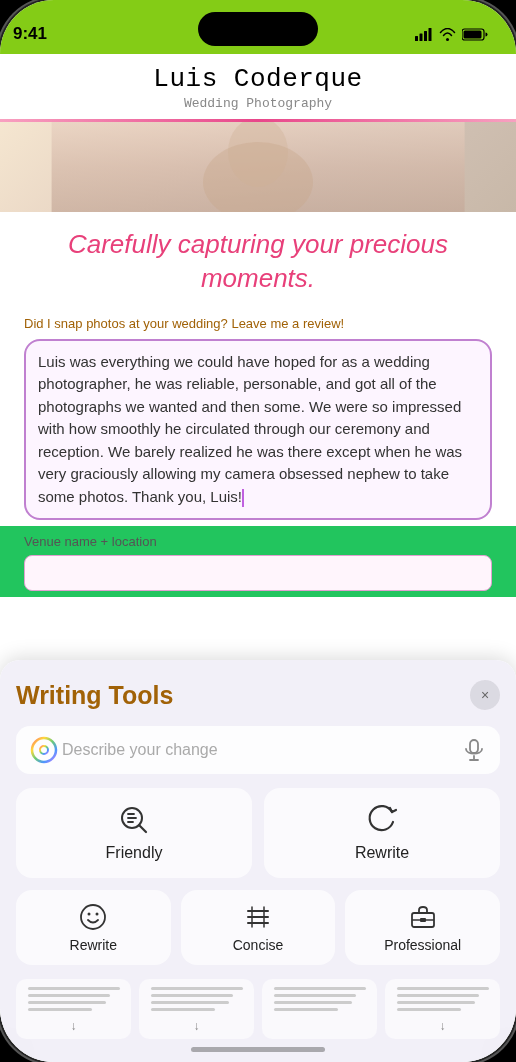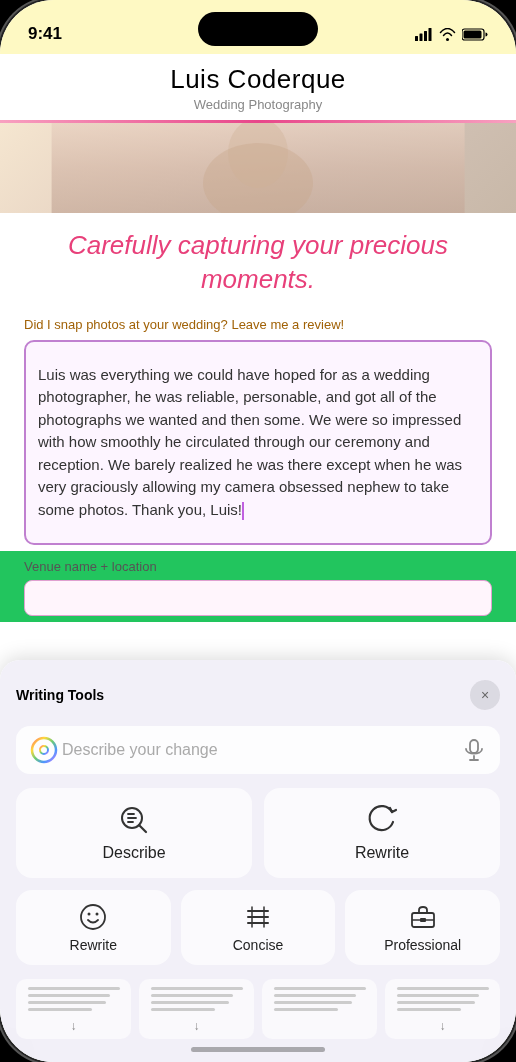--- a/index.html
+++ b/index.html
@@ -22,25 +22,25 @@
       border-radius: 54px;
       overflow: hidden;
       position: relative;
       box-shadow: 0 0 0 2px #222, 0 0 0 4px #555;
     }
 
     
     .status-bar {
       width: 100%;
       height: 54px;
-      background: #fef9c3;
+      background: #84cc16;
       display: flex;
       align-items: center;
       justify-content: space-between;
-      padding: 14px 28px 0 28px;
+      padding: 14px 28px 0 13px;
       position: relative;
       z-index: 10;
     }
 
     .status-time {
       font-size: 17px;
       font-weight: 600;
       color: #000;
     }
 
@@ -70,20 +70,21 @@
       overflow: hidden;
       position: relative;
       background: #fff;
     }
 
     
     .header {
       text-align: center;
       padding: 10px 20px 8px;
       background: #fff;
+      font-family: Liberation Mono, monospace;
     }
 
     .header-title {
       font-size: 26px;
       font-weight: 300;
       color: #000;
       letter-spacing: 0.5px;
     }
 
     .header-subtitle {
@@ -145,22 +146,22 @@
 
     .review-label {
       font-size: 13px;
       color: #a16207;
       margin-bottom: 8px;
     }
 
     .review-textarea {
       width: 100%;
       border: 2px solid #c080d0;
-      border-radius: 10px;
-      padding: 22px 12px;
+      border-radius: 16px;
+      padding: 10px 12px;
       font-size: 15px;
       color: #333;
       line-height: 1.5;
       background: #fdf5ff;
       min-height: 180px;
       position: relative;
     }
 
     .cursor-line {
       display: inline-block;
@@ -209,23 +210,23 @@
     }
 
     .writing-tools-header {
       display: flex;
       align-items: center;
       justify-content: space-between;
       margin-bottom: 16px;
     }
 
     .writing-tools-title {
-      font-size: 14px;
+      font-size: 25px;
       font-weight: 700;
-      color: #000000;
+      color: #a16207;
     }
 
     .close-button {
       width: 30px;
       height: 30px;
       background: rgba(150,150,160,0.25);
       border-radius: 50%;
       display: flex;
       align-items: center;
       justify-content: center;
@@ -498,21 +499,21 @@
         <div class="tool-btn-large">
           <div class="btn-icon">
             <svg width="32" height="32" viewBox="0 0 32 32" fill="none">
               <circle cx="14" cy="14" r="10" stroke="#333" stroke-width="2"></circle>
               <line x1="21" y1="21" x2="28" y2="28" stroke="#333" stroke-width="2.2" stroke-linecap="round"></line>
               <line x1="10" y1="14" x2="18" y2="14" stroke="#333" stroke-width="1.8" stroke-linecap="round"></line>
               <line x1="10" y1="10" x2="16" y2="10" stroke="#333" stroke-width="1.8" stroke-linecap="round"></line>
               <line x1="10" y1="18" x2="15" y2="18" stroke="#333" stroke-width="1.8" stroke-linecap="round"></line>
             </svg>
           </div>
-          <span class="btn-label">Describe</span>
+          <span class="btn-label">Friendly</span>
         </div>
 
         <div class="tool-btn-large">
           <div class="btn-icon">
             <svg width="32" height="32" viewBox="0 0 32 32" fill="none">
               <path d="M 26 8 A 12 12 0 1 0 27 18" stroke="#333" stroke-width="2.2" fill="none" stroke-linecap="round"></path>
               <polyline points="24,4 26,8 30,6" stroke="#333" stroke-width="2.2" fill="none" stroke-linecap="round" stroke-linejoin="round"></polyline>
             </svg>
           </div>
           <span class="btn-label">Rewrite</span>

